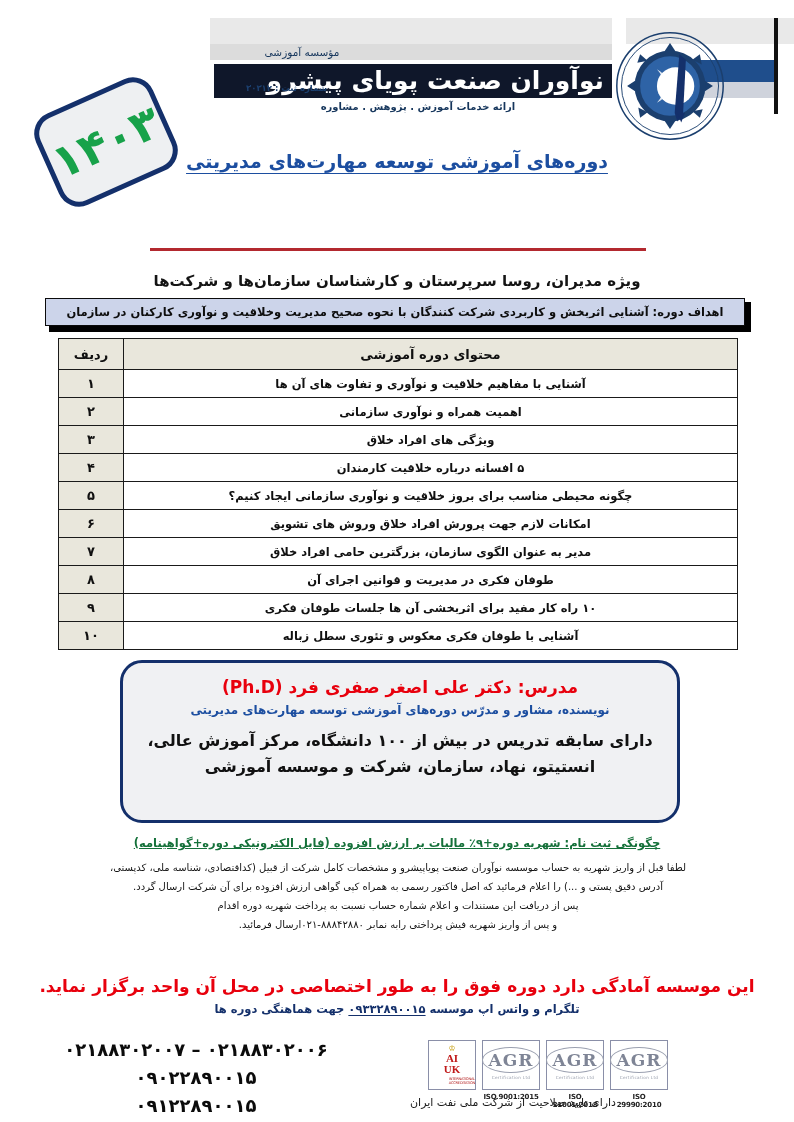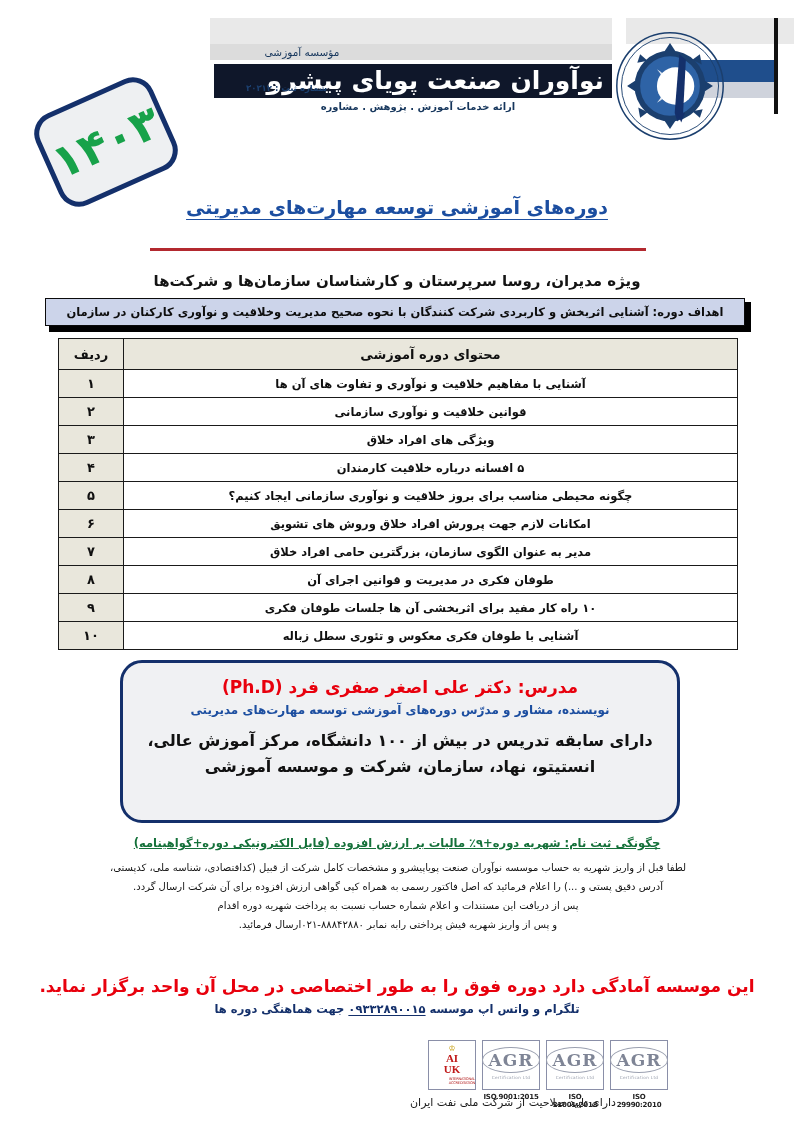--- a/index.html
+++ b/index.html
@@ -59,21 +59,21 @@
   }
   .year-badge .ytext{
     font-size:46px;font-weight:bold;color:#17a24a;line-height:1;
     letter-spacing:1px;
   }
 
   
   .family-line{
     position:absolute;left:0;right:0;top:150px;text-align:center;
     font-size:19px;font-weight:bold;color:#1c4ea0;
-    text-decoration:underline;text-underline-offset:5px;margin-top:46px;
+    text-decoration:underline;text-underline-offset:5px;
   }
 
   
   .main-title{
     position:absolute;left:0;right:0;top:196px;text-align:center;
     font-size:36px;font-weight:bold;color:#e8000d;
     line-height:1.15;
   }
   .title-rule{
     position:absolute;left:150px;top:248px;width:496px;height:3px;background:#b3292f;
@@ -249,21 +249,21 @@
         <th>محتوای دوره آموزشی</th>
         <th style="width:62px">ردیف</th>
       </tr>
     </thead>
     <tbody>
         <tr>
           <td class="cnt">آشنایی با مفاهیم خلاقیت و نوآوری و تفاوت های آن ها</td>
           <td class="num">۱</td>
         </tr>
         <tr>
-          <td class="cnt">قوانین خلاقیت و نوآوری سازمانی</td>
+          <td class="cnt">اهمیت همراه و نوآوری سازمانی</td>
           <td class="num">۲</td>
         </tr>
         <tr>
           <td class="cnt">ویژگی های افراد خلاق</td>
           <td class="num">۳</td>
         </tr>
         <tr>
           <td class="cnt">۵ افسانه درباره خلاقیت کارمندان</td>
           <td class="num">۴</td>
         </tr>
@@ -313,20 +313,25 @@
       <div>پس از دریافت این مستندات و اعلام شماره حساب نسبت به پرداخت شهریه دوره اقدام</div>
       <div>و پس از واریز شهریه فیش پرداختی رابه نمابر ۸۸۸۴۲۸۸۰-۰۲۱ارسال فرمائید.</div>
     </div>
 
   <div class="reg-cta">این موسسه آمادگی دارد دوره فوق را به طور اختصاصی در محل آن واحد برگزار نماید.</div>
 
   <div class="reg-telegram">
     <span>تلگرام و واتس اپ موسسه </span><u>۰۹۳۳۲۸۹۰۰۱۵</u><span> جهت هماهنگی دوره ها</span>
   </div>
 
+  <div class="phones">
+      <div>۰۲۱۸۸۳۰۲۰۰۶ – ۰۲۱۸۸۳۰۲۰۰۷</div>
+      <div>۰۹۰۲۲۸۹۰۰۱۵</div>
+      <div>۰۹۱۲۲۸۹۰۰۱۵</div>
+    </div>
 
   <div class="certs">
       <div class="cert">
         <div class="frame">
           <div class="agr">AGR</div>
           <div class="sub">Certification Ltd</div>
         </div>
         <div class="iso">ISO 29990:2010</div>
       </div>
       <div class="cert">

